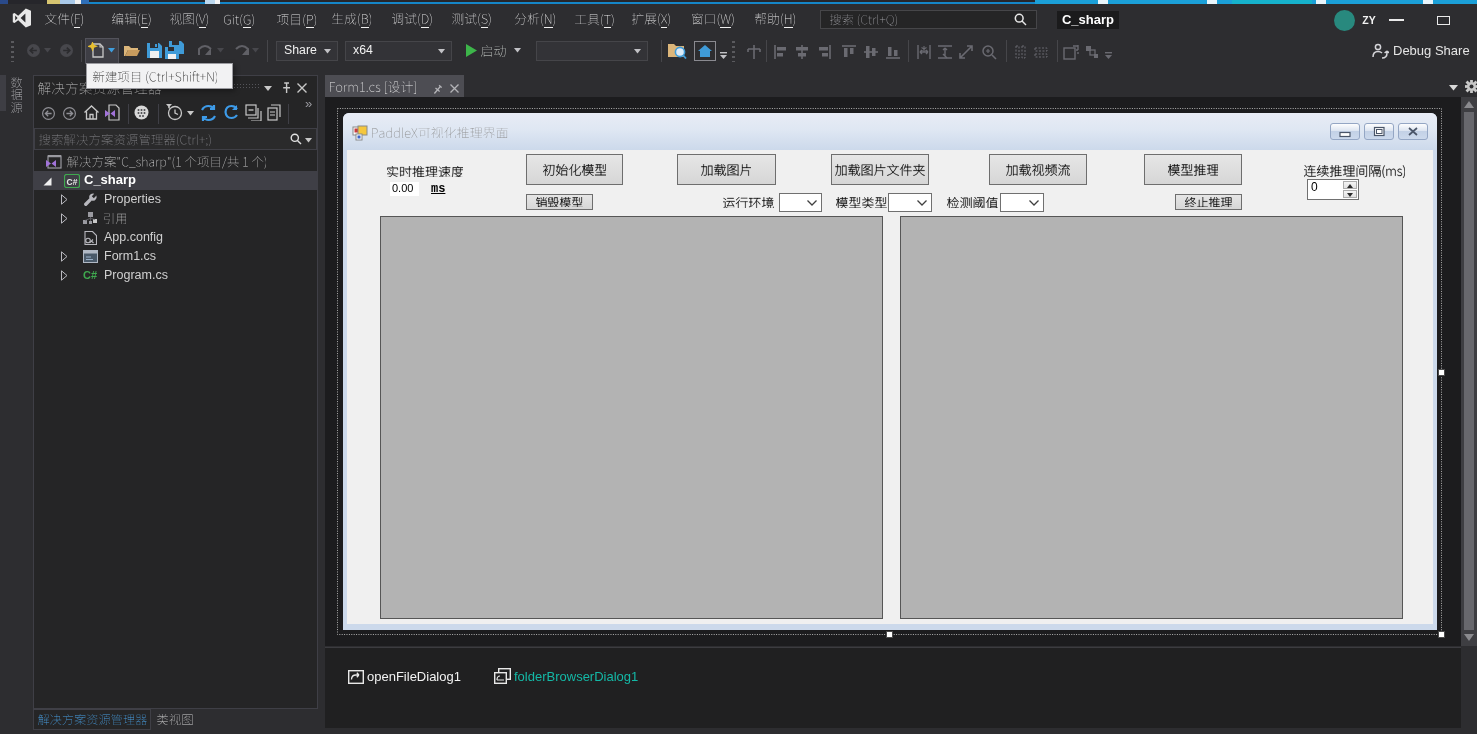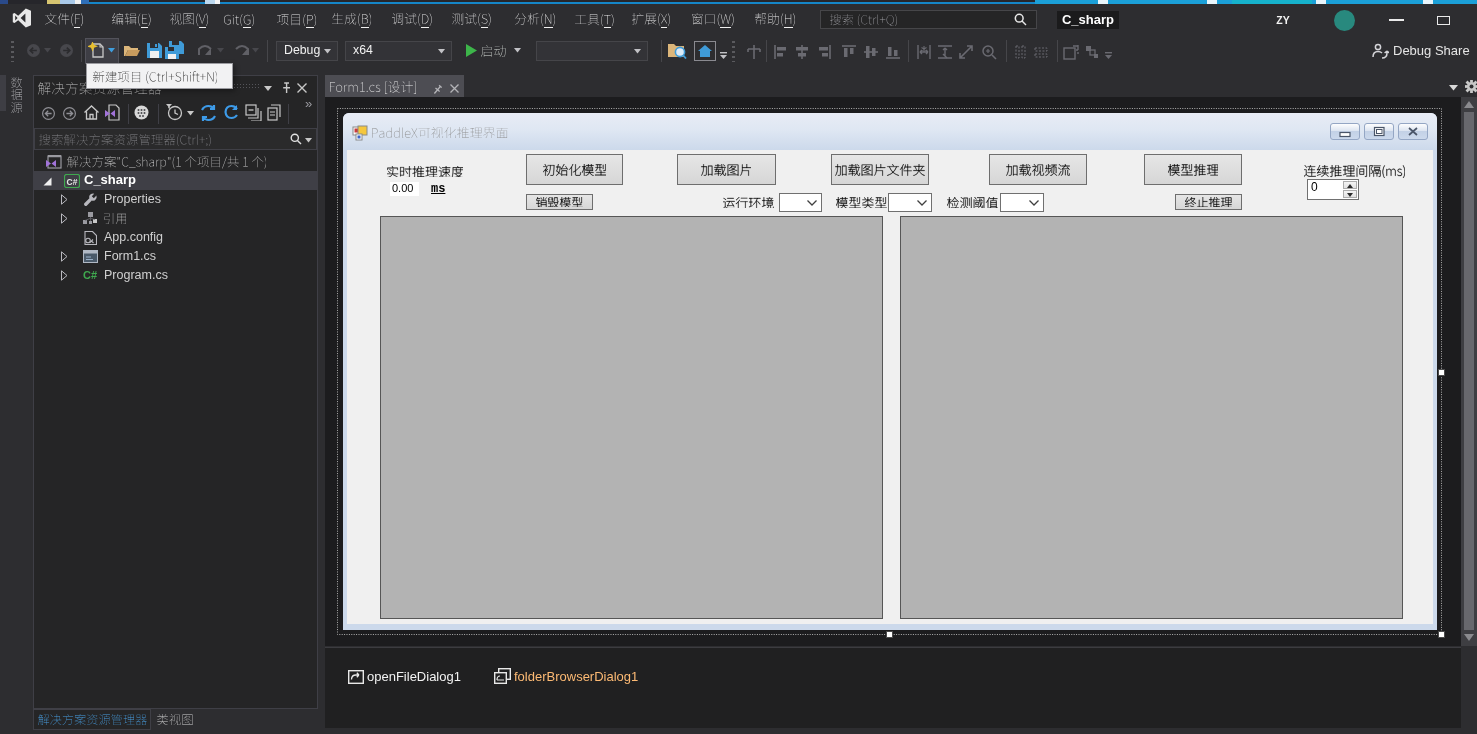--- a/index.html
+++ b/index.html
@@ -164,21 +164,21 @@
       <path transform="translate(5300 0)" d="M55 -191 33 -178Q99 -74 133 50Q167 174 167 306Q167 438 133 562Q99 686 33 790L55 804Q123 695 162 573Q200 451 200 306Q200 161 162 40Q123 -82 55 -191Z"></path>
     </g>
   </svg>
 <svg style="position:absolute;left:1014px;top:13px;" width="13" height="13" viewBox="0 0 13 13">
     <circle cx="5.2" cy="5.2" r="3.9" fill="none" stroke="#e8e8e8" stroke-width="1.5"></circle>
     <path d="M8 8 12 12" stroke="#e8e8e8" stroke-width="1.5"></path>
   </svg>
 <div style="position:absolute;left:1057px;top:11px;width:62px;height:18px;background:#1b1b1c;"></div>
 <span style="position:absolute;top:12.7px;font:700 13px 'Liberation Sans',sans-serif;color:#ffffff;line-height:1;white-space:pre;left:1088px;transform:translateX(-50%);">C_sharp</span>
 <div style="position:absolute;left:1334px;top:10px;width:21px;height:21px;background:#28897e;border-radius:50%;"></div>
-<span style="position:absolute;top:14.5px;font:700 10.5px 'Liberation Sans',sans-serif;color:#f2f2f2;line-height:1;white-space:pre;left:1283px;transform:translateX(-50%);">ZY</span>
+<span style="position:absolute;top:14.5px;font:700 10.5px 'Liberation Sans',sans-serif;color:#f2f2f2;line-height:1;white-space:pre;left:1369px;transform:translateX(-50%);">ZY</span>
 <div style="position:absolute;left:1389px;top:19px;width:15px;height:1.6px;background:#eaeaea;"></div>
 <div style="position:absolute;left:1437px;top:15.5px;width:12.5px;height:9px;border:1.4px solid #eaeaea;box-sizing:border-box;"></div>
 <div style="position:absolute;left:11px;top:41px;width:3px;height:21px;background:repeating-linear-gradient(180deg,#5a5a5e 0 2px,transparent 2px 5px)"></div>
 <svg style="position:absolute;left:27px;top:44px;" width="13" height="13" viewBox="0 0 13 13">
     <circle cx="6.5" cy="6.5" r="6.5" fill="#47474c"></circle>
     <path d="M9.8 6.5 H3.4 M6.2 3.6 L3.2 6.5 L6.2 9.4" fill="none" stroke="#2b2b2e" stroke-width="1.6"></path>
   </svg>
 <svg style="position:absolute;left:44px;top:48px;" width="8" height="5" viewBox="0 0 8 5">
     <path d="M0 0 H7 L3.5 4.5 Z" fill="#47474c"></path>
   </svg>
@@ -226,21 +226,21 @@
   </svg>
 <svg style="position:absolute;left:234px;top:44px;" width="16" height="13" viewBox="0 0 16 13">
     <path d="M2 5 Q8 -1 14 5 L14 11" fill="none" stroke="#606066" stroke-width="2"></path>
     <path d="M14 4 L14 11 8 11" fill="#606066"></path>
   </svg>
 <svg style="position:absolute;left:252px;top:48px;" width="8" height="5" viewBox="0 0 8 5">
     <path d="M0 0 H7 L3.5 4.5 Z" fill="#47474c"></path>
   </svg>
 <div style="position:absolute;left:267px;top:40px;width:1px;height:22px;background:#46464a;"></div>
 <div style="position:absolute;left:276px;top:41px;width:62px;height:20px;background:#333337;border:1px solid #454549;box-sizing:border-box;"></div>
-<span style="position:absolute;top:43.9px;font:400 12.3px 'Liberation Sans',sans-serif;color:#f1f1f1;line-height:1;white-space:pre;left:284px;">Debug</span>
+<span style="position:absolute;top:43.9px;font:400 12.3px 'Liberation Sans',sans-serif;color:#f1f1f1;line-height:1;white-space:pre;left:284px;">Share</span>
 <svg style="position:absolute;left:324px;top:49px;" width="8" height="5" viewBox="0 0 8 5">
     <path d="M0 0 H7 L3.5 4.5 Z" fill="#c2c2c6"></path>
   </svg>
 <div style="position:absolute;left:345px;top:41px;width:107px;height:20px;background:#333337;border:1px solid #454549;box-sizing:border-box;"></div>
 <span style="position:absolute;top:43.9px;font:400 12.3px 'Liberation Sans',sans-serif;color:#f1f1f1;line-height:1;white-space:pre;left:353px;">x64</span>
 <svg style="position:absolute;left:438px;top:49px;" width="8" height="5" viewBox="0 0 8 5">
     <path d="M0 0 H7 L3.5 4.5 Z" fill="#c2c2c6"></path>
   </svg>
 <svg style="position:absolute;left:466px;top:44px;" width="11" height="13" viewBox="0 0 11 13">
     <path d="M0 0 L11 6.5 L0 13 Z" fill="#3db54a"></path>
@@ -839,21 +839,21 @@
 <svg style="position:absolute;left:348px;top:670px;" width="16" height="14" viewBox="0 0 16 14">
     <rect x="0.7" y="0.7" width="14.6" height="12.6" fill="#202021" stroke="#e8e8e8" stroke-width="1.4"></rect>
     <path d="M3.5 9.5 Q3.5 5 8 5 L11 5 M11 5 L8.8 2.8 M11 5 L8.8 7.2" fill="none" stroke="#e8e8e8" stroke-width="1.3"></path>
   </svg>
 <span style="position:absolute;top:670.2px;font:400 13px 'Liberation Sans',sans-serif;color:#f2f2f2;line-height:1;white-space:pre;left:367px;">openFileDialog1</span>
 <svg style="position:absolute;left:494px;top:668px;" width="17" height="16" viewBox="0 0 17 16">
     <rect x="4.7" y="0.7" width="11.6" height="10.6" fill="#202021" stroke="#e8e8e8" stroke-width="1.4"></rect>
     <rect x="0.7" y="4.7" width="11.6" height="10.6" fill="#202021" stroke="#e8e8e8" stroke-width="1.4"></rect>
     <path d="M3 12 H10 M3 12 Q3 8 6 8" stroke="#e8e8e8" stroke-width="1.2" fill="none"></path>
   </svg>
-<span style="position:absolute;top:670.2px;font:400 13px 'Liberation Sans',sans-serif;color:#fdba74;line-height:1;white-space:pre;left:514px;">folderBrowserDialog1</span>
+<span style="position:absolute;top:670.2px;font:400 13px 'Liberation Sans',sans-serif;color:#14b8a6;line-height:1;white-space:pre;left:514px;">folderBrowserDialog1</span>
 <div style="position:absolute;left:86px;top:63px;width:147px;height:26px;background:#f2f2f3;border:1px solid #9b9ba0;box-sizing:border-box;box-shadow:2px 2px 5px rgba(0,0,0,.35);z-index:50;"></div>
 <svg style="position:absolute;left:93px;top:71.1px;z-index:51;" width="124.39" height="12.79" viewBox="54 -832 9951 1023">
     <g fill="#1a1a1a" transform="scale(1,-1)">
       <path d="M577 486H949V457H577ZM69 720H502V691H69ZM57 325H512V295H57ZM54 486H518V457H54ZM793 476H822V-66H793ZM146 669 173 674Q191 635 204 588Q218 542 222 509L193 501Q189 535 176 582Q164 629 146 669ZM403 676 433 667Q417 618 397 562Q377 505 359 466L333 474Q345 501 358 537Q371 573 383 610Q395 647 403 676ZM879 804 909 781Q866 766 809 752Q752 739 690 728Q628 718 570 710Q569 715 566 722Q562 728 558 733Q615 742 676 753Q737 764 790 778Q844 791 879 804ZM234 823 262 832Q282 804 302 769Q323 734 332 710L304 698Q294 723 274 758Q254 794 234 823ZM274 472H302V-2Q302 -18 298 -26Q293 -34 282 -39Q271 -43 249 -44Q227 -45 195 -45Q194 -39 190 -30Q187 -22 182 -15Q212 -16 233 -16Q254 -16 262 -15Q274 -15 274 -3ZM558 733H586V399Q586 346 582 286Q579 226 568 164Q557 103 535 44Q513 -14 476 -64Q474 -60 470 -56Q465 -53 461 -50Q457 -46 453 -44Q501 20 523 97Q545 174 552 252Q558 331 558 399ZM365 236 390 246Q416 206 441 158Q466 109 477 74L451 62Q439 97 414 146Q390 196 365 236ZM158 246 187 239Q170 184 142 132Q114 79 83 41Q79 45 70 51Q62 57 56 60Q89 97 115 146Q141 194 158 246Z"></path>
       <path transform="translate(1000 0)" d="M325 603H943V573H325ZM381 331H894V302H381ZM336 193H937V164H336ZM605 831H634V33H605ZM400 734H860V437H391V467H830V705H400ZM71 761H301V731H71ZM133 474H297V445H119ZM288 474H295L302 475L320 469Q293 267 228 134Q163 1 73 -70Q71 -67 66 -63Q62 -59 58 -54Q53 -50 49 -48Q139 20 202 148Q265 277 288 466ZM125 339Q156 229 207 160Q258 91 328 54Q397 16 484 2Q571 -12 673 -12Q680 -12 708 -12Q735 -12 772 -12Q810 -12 848 -12Q886 -12 915 -12Q944 -12 954 -12Q951 -15 948 -20Q945 -26 942 -32Q940 -37 939 -41H888H673Q564 -41 474 -26Q383 -11 311 28Q239 68 186 140Q133 212 99 327ZM103 426Q102 430 99 436Q96 441 94 447Q91 453 88 456Q100 458 115 473Q130 488 144 510Q155 524 180 562Q205 601 234 652Q262 703 284 755V759L298 768L322 754Q276 665 227 584Q178 504 131 447V446Q131 446 127 444Q123 443 117 440Q111 437 107 434Q103 430 103 426Z"></path>
       <path transform="translate(2000 0)" d="M55 702H356V672H55ZM193 685H223V195H193ZM38 158Q79 171 132 188Q184 205 244 226Q303 246 364 266L369 238Q283 209 198 180Q113 152 48 130ZM378 780H952V751H378ZM650 770 683 763Q670 724 655 681Q640 638 625 607L597 614Q611 646 626 691Q641 736 650 770ZM636 517H666V300Q666 254 657 204Q648 155 618 107Q588 59 526 16Q464 -28 357 -63Q356 -59 352 -54Q349 -50 346 -46Q342 -41 339 -38Q443 -7 503 34Q563 74 592 120Q620 165 628 212Q636 258 636 300ZM692 109 712 131Q754 105 798 72Q843 40 882 9Q922 -22 947 -47L927 -73Q902 -47 862 -15Q823 17 778 50Q734 82 692 109ZM424 621H870V152H841V591H453V152H424Z"></path>
       <path transform="translate(3000 0)" d="M192 520H806V490H192ZM192 278H806V248H192ZM192 33H806V4H192ZM175 761H820V-70H791V731H204V-70H175Z"></path>
       <path transform="translate(4220 0)" d="M244 -191Q177 -82 138 40Q99 161 99 306Q99 451 138 573Q177 695 244 804L265 790Q199 686 166 562Q132 438 132 306Q132 174 166 50Q199 -74 265 -178Z"></path>
       <path transform="translate(4519 0)" d="M362 -13Q295 -13 240 14Q185 40 145 90Q105 140 84 210Q62 279 62 365Q62 451 84 520Q106 589 146 638Q186 687 242 713Q299 739 368 739Q431 739 478 712Q525 686 553 653L530 628Q501 662 460 683Q419 704 368 704Q285 704 225 662Q165 621 133 545Q101 469 101 365Q101 261 133 184Q165 107 224 64Q283 22 364 22Q421 22 466 45Q511 68 552 114L575 90Q534 42 484 14Q433 -13 362 -13Z"></path>
       <path transform="translate(5138 0)" d="M241 -13Q192 -13 165 6Q138 25 128 60Q117 94 117 140V494H33V522L117 527L121 681H152V527H308V494H152V135Q152 84 169 52Q186 20 244 20Q259 20 278 25Q297 30 311 37L323 7Q300 -1 278 -7Q255 -13 241 -13Z"></path>

